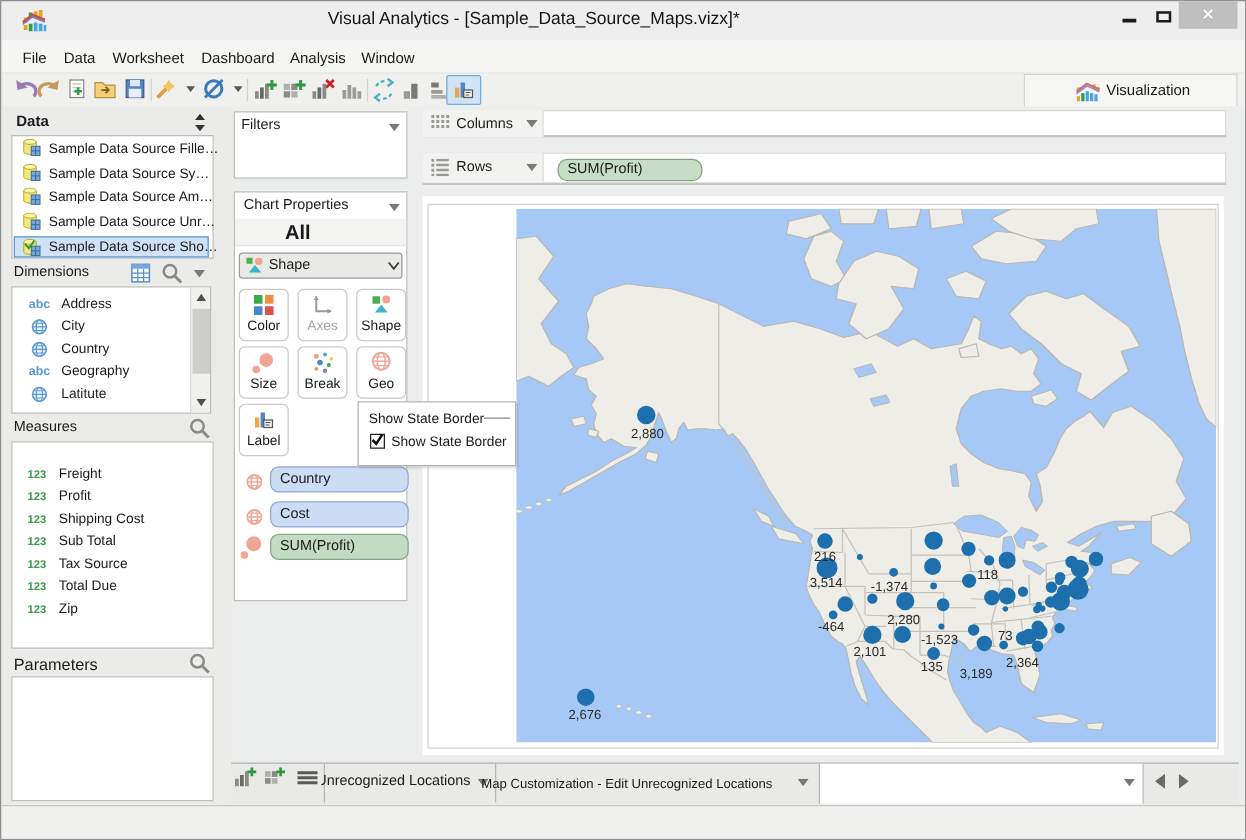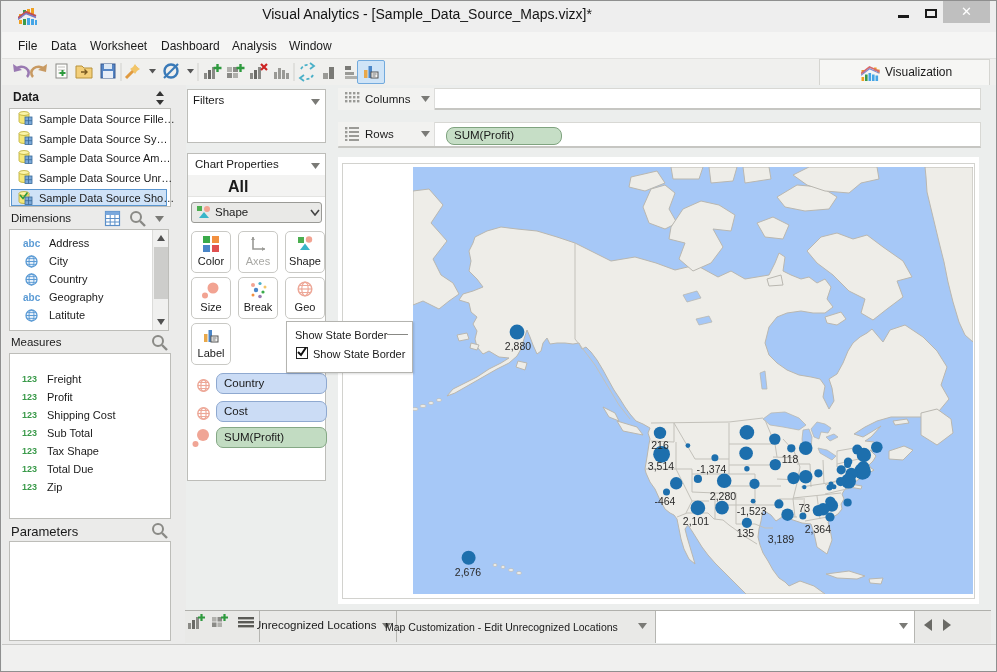--- a/index.html
+++ b/index.html
@@ -274,21 +274,21 @@
 <div class="abs" id="measlist" style="left:8px;top:368px;width:162px;height:136px;font-size:11px;">
   <span style="position:absolute;left:13px;top:5px;color:#3a9a4a;font-size:9px;font-weight:bold;">123</span>
       <span style="position:absolute;left:38px;top:4px;">Freight</span>
   <span style="position:absolute;left:13px;top:23px;color:#3a9a4a;font-size:9px;font-weight:bold;">123</span>
       <span style="position:absolute;left:38px;top:22px;">Profit</span>
   <span style="position:absolute;left:13px;top:41px;color:#3a9a4a;font-size:9px;font-weight:bold;">123</span>
       <span style="position:absolute;left:38px;top:40px;">Shipping Cost</span>
   <span style="position:absolute;left:13px;top:59px;color:#3a9a4a;font-size:9px;font-weight:bold;">123</span>
       <span style="position:absolute;left:38px;top:58px;">Sub Total</span>
   <span style="position:absolute;left:13px;top:77px;color:#3a9a4a;font-size:9px;font-weight:bold;">123</span>
-      <span style="position:absolute;left:38px;top:76px;">Tax Shape</span>
+      <span style="position:absolute;left:38px;top:76px;">Tax Source</span>
   <span style="position:absolute;left:13px;top:95px;color:#3a9a4a;font-size:9px;font-weight:bold;">123</span>
       <span style="position:absolute;left:38px;top:94px;">Total Due</span>
   <span style="position:absolute;left:13px;top:113px;color:#3a9a4a;font-size:9px;font-weight:bold;">123</span>
       <span style="position:absolute;left:38px;top:112px;">Zip</span>
 </div>
 
 <div class="abs" style="left:6px;top:520px;width:166px;height:20px;">
   <span style="position:absolute;left:4px;top:3px;font-size:13px;">Parameters</span>
   <svg style="position:absolute;left:144px;top:1px;" width="17" height="17" viewBox="0 0 17 17">
     <circle cx="7" cy="7" r="5" fill="none" stroke="#8a8a86" stroke-width="2"></circle>

